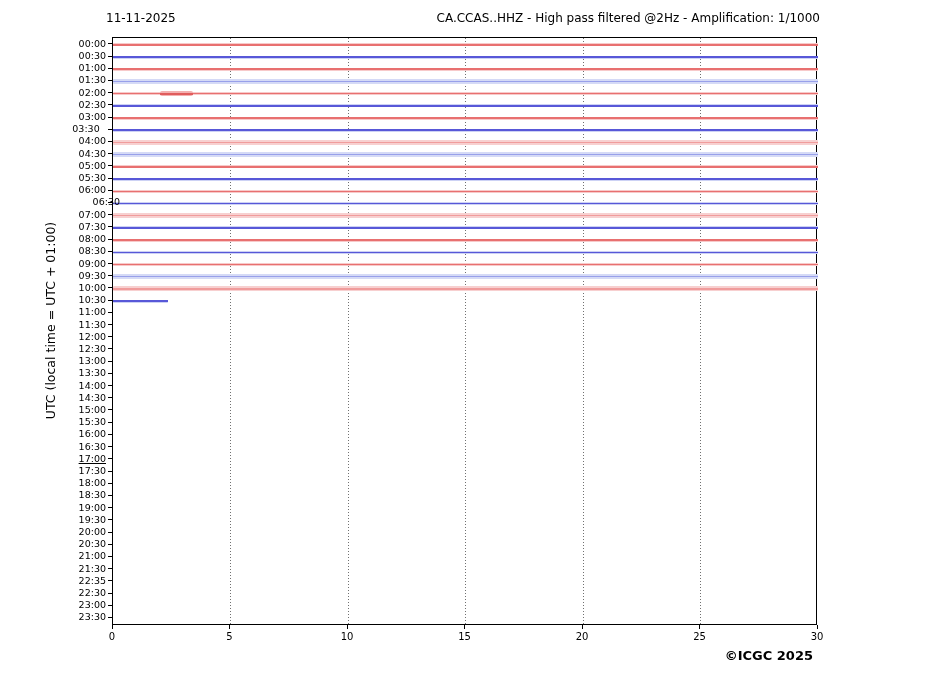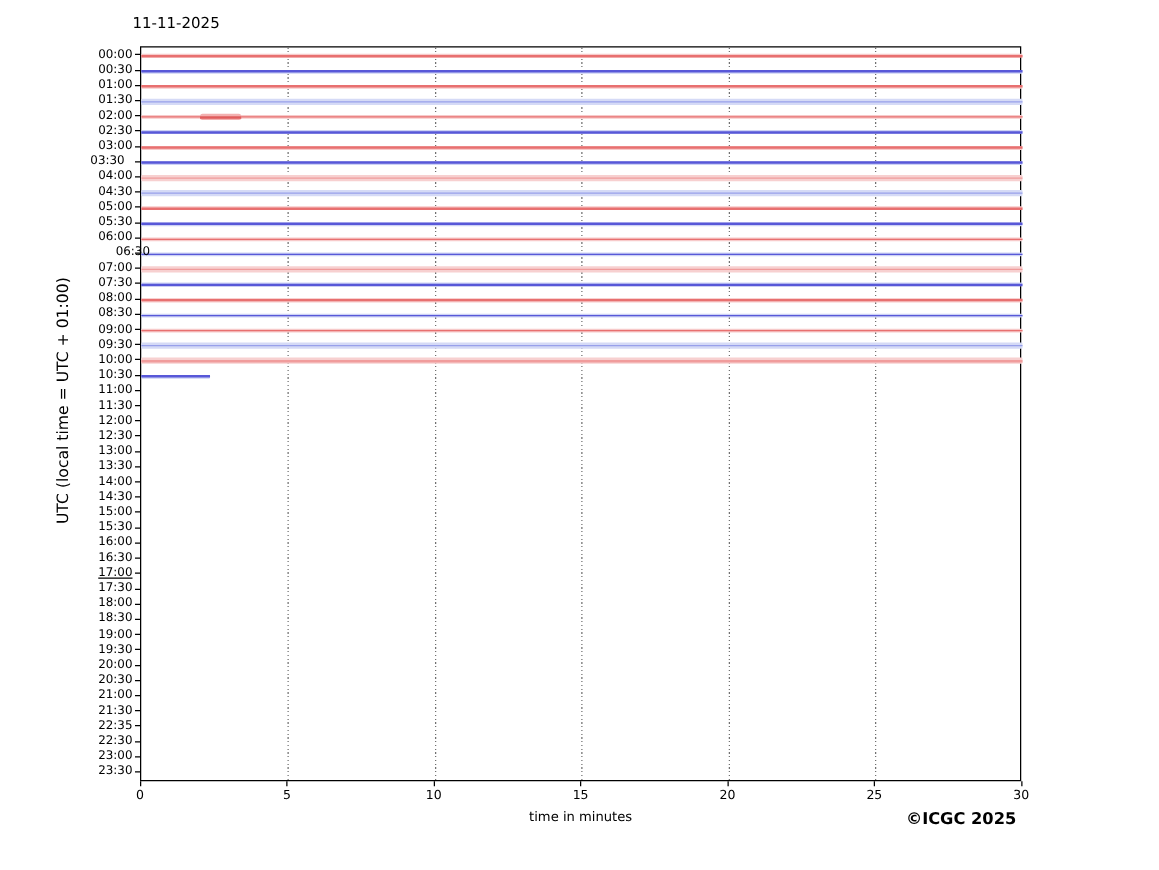--- a/index.html
+++ b/index.html
@@ -58,20 +58,21 @@
     position:absolute;right:114px;top:648px;
     font-size:13px;font-weight:bold;white-space:nowrap;
   }
 </style>
 </head>
 <body>
 
 <div class="fig">
 
   <div class="title-date">11-11-2025</div>
+  <div class="title-main">CA.CCAS..HHZ - High pass filtered @2Hz - Amplification: 1/1000</div>
 
   <div class="ylabel">UTC (local time = UTC + 01:00)</div>
 
   <div class="plot">
     <div id="grid-box">
         <div class="gridline" style="left: 117px;"></div>
         <div class="gridline" style="left: 234.5px;"></div>
         <div class="gridline" style="left: 352px;"></div>
         <div class="gridline" style="left: 469.5px;"></div>
         <div class="gridline" style="left: 587px;"></div>
@@ -179,21 +180,20 @@
   <div id="xlab-box">
       <div class="xlab" style="left: 92px;">0</div>
       <div class="xlab" style="left: 209.5px;">5</div>
       <div class="xlab" style="left: 327px;">10</div>
       <div class="xlab" style="left: 444.5px;">15</div>
       <div class="xlab" style="left: 562px;">20</div>
       <div class="xlab" style="left: 679.5px;">25</div>
       <div class="xlab" style="left: 797px;">30</div>
     </div>
 
-  <div class="xlabel">time in minutes</div>
   <div class="copyright">©ICGC 2025</div>
 
 <div class="ytick" style="left: 108px; top: 43.3px;"></div>
     <div class="ytick" style="left: 108px; top: 55.506px;"></div>
     <div class="ytick" style="left: 108px; top: 67.712px;"></div>
     <div class="ytick" style="left: 108px; top: 79.918px;"></div>
     <div class="ytick" style="left: 108px; top: 92.124px;"></div>
     <div class="ytick" style="left: 108px; top: 104.33px;"></div>
     <div class="ytick" style="left: 108px; top: 116.536px;"></div>
     <div class="ytick" style="left: 108px; top: 128.742px;"></div>

